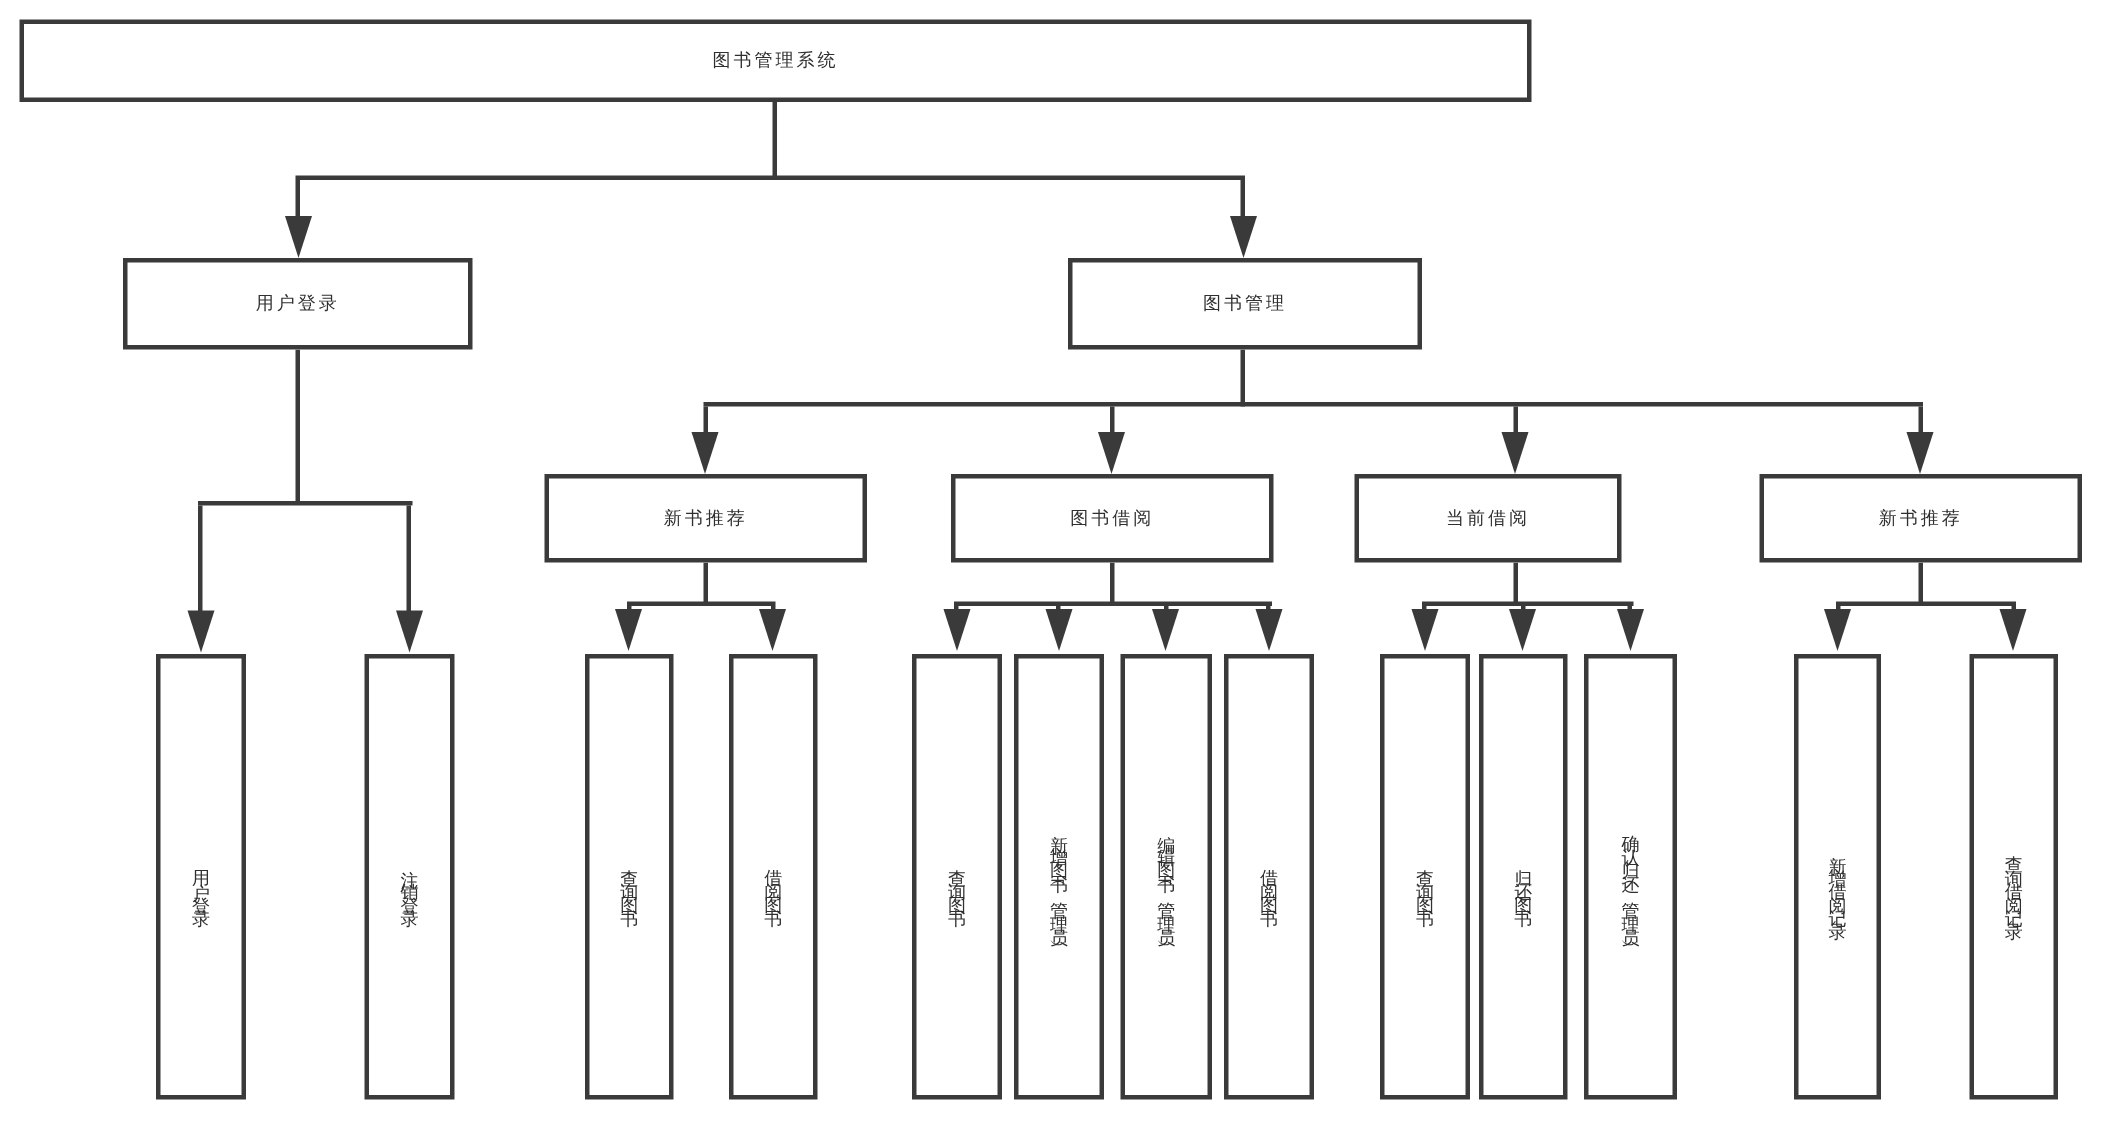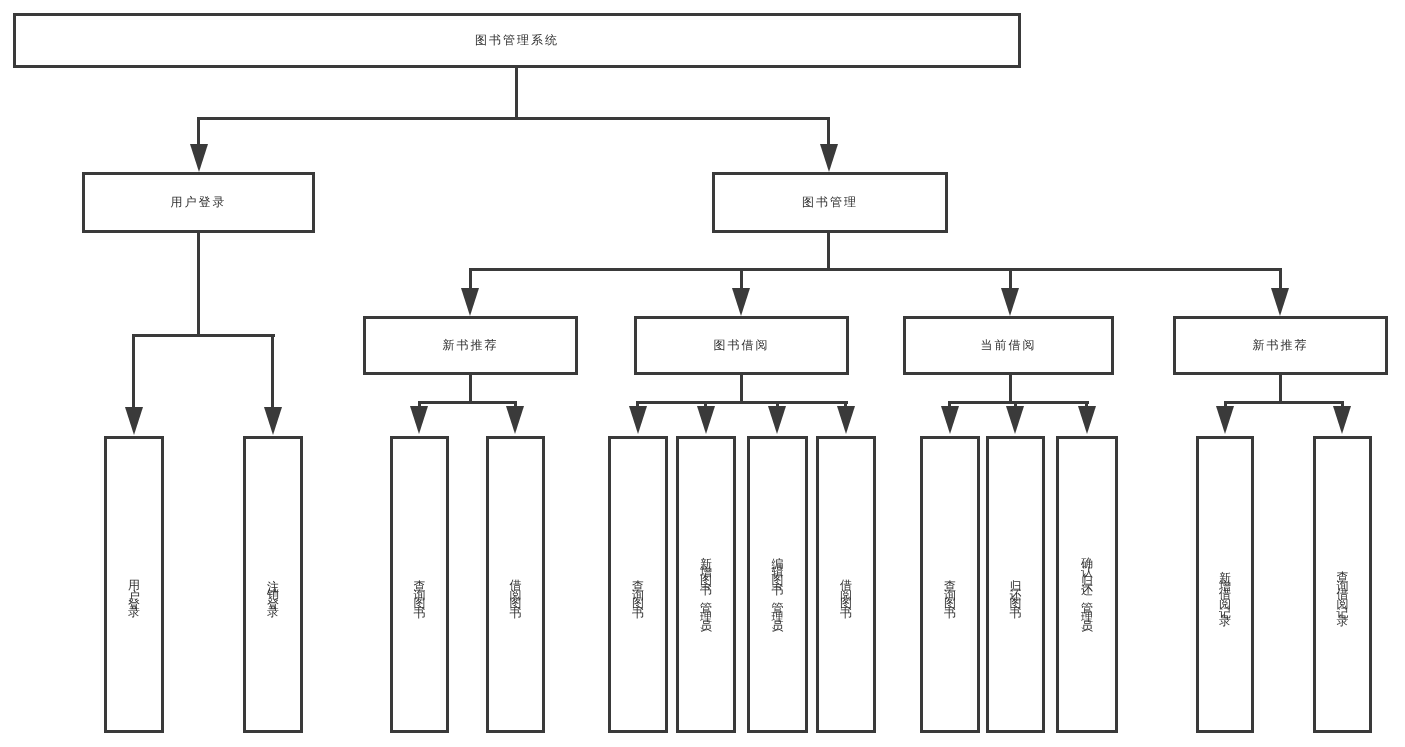--- a/index.html
+++ b/index.html
@@ -94,21 +94,21 @@
     <div class="vline" style="left:1009px;top:271px;width:3px;height:19px;"></div>
     <div class="vline" style="left:1279px;top:271px;width:3px;height:19px;"></div>
     <div class="arrow" style="left:461px;top:288px;"></div>
     <div class="arrow" style="left:732px;top:288px;"></div>
     <div class="arrow" style="left:1001px;top:288px;"></div>
     <div class="arrow" style="left:1271px;top:288px;"></div>
   </div>
 
   <div class="box" style="left:363px;top:316px;width:215px;height:59px;">新书推荐</div>
   <div class="box" style="left:634px;top:316px;width:215px;height:59px;">图书借阅</div>
-  <div class="box" style="left:903px;top:316px;width:211px;height:59px;">当前借阅</div>
+  <div class="box" style="left:903px;top:316px;width:178px;height:59px;">当前借阅</div>
   <div class="box" style="left:1173px;top:316px;width:215px;height:59px;">新书推荐</div>
 
   <div>
     <div class="vline" style="left:469px;top:375px;width:3px;height:28px;"></div>
     <div class="hline" style="left:418px;top:401px;width:99px;height:3px;"></div>
     <div class="vline" style="left:418px;top:404px;width:3px;height:5px;"></div>
     <div class="vline" style="left:514px;top:404px;width:3px;height:5px;"></div>
     <div class="arrow" style="left:410px;top:406px;"></div>
     <div class="arrow" style="left:506px;top:406px;"></div>
   </div>

